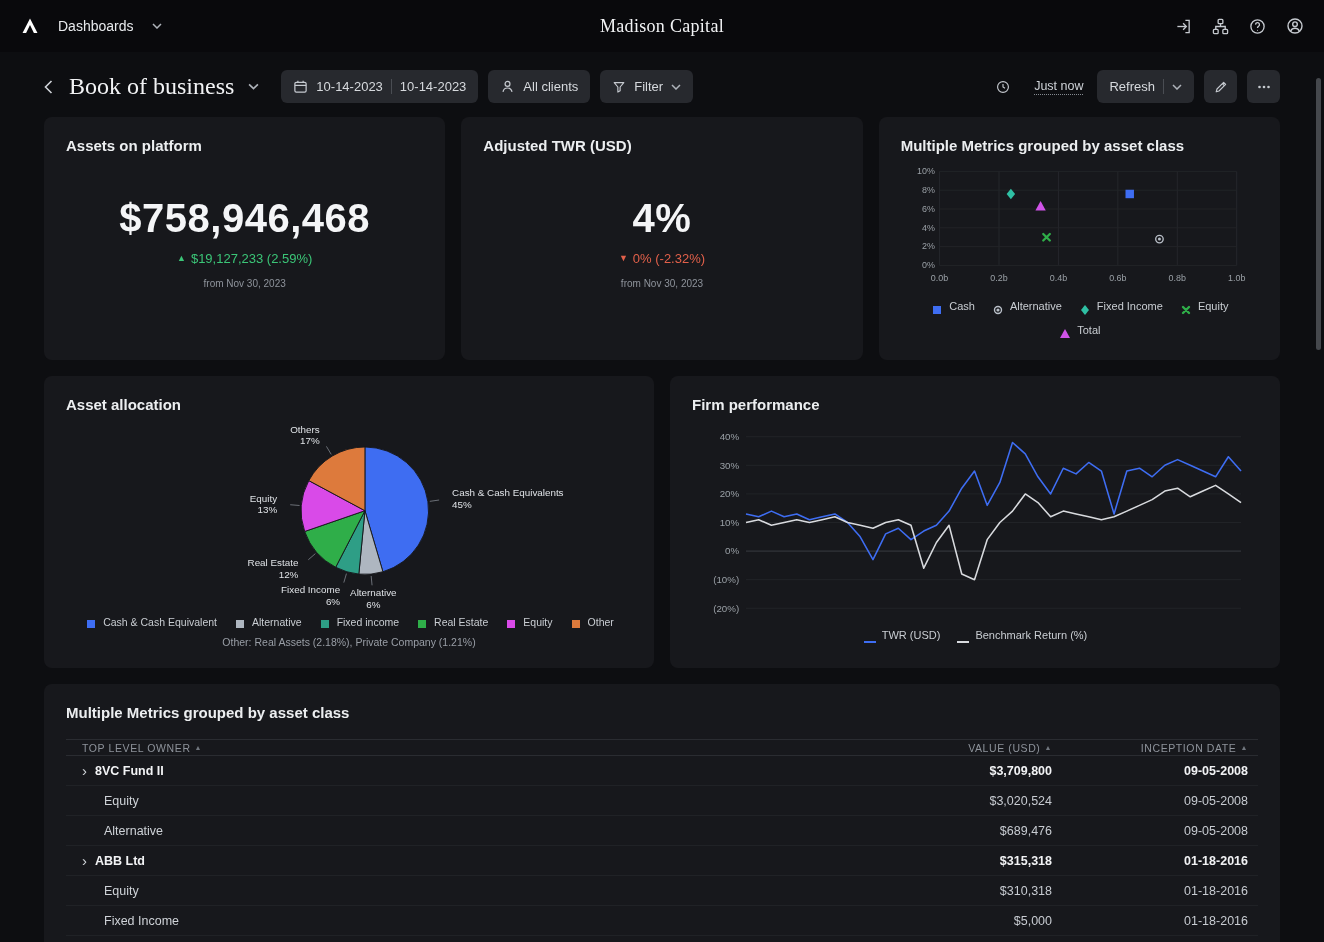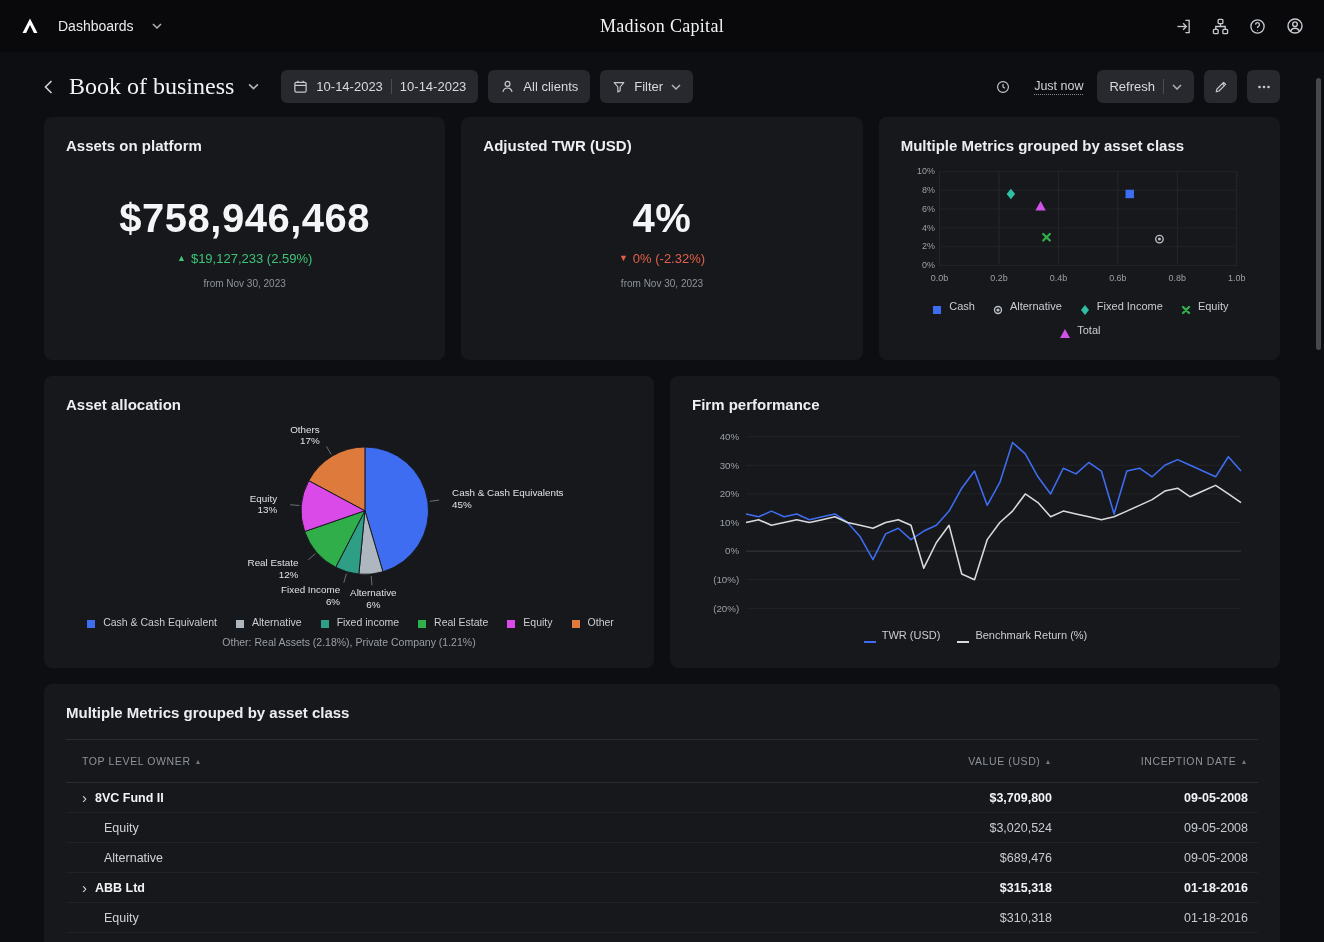--- a/index.html
+++ b/index.html
@@ -46,21 +46,21 @@
   .alloc-card,.perf-card{height:292px;display:flex;flex-direction:column;overflow:hidden}
   .alloc-card svg{margin-top:4px}
   .perf-card svg{margin-top:14px}
   #pie-legend{margin-top:4px}
   #pie-legend .lg-item{font-size:10.5px}
   .pie-footnote{text-align:center;font-size:10.5px;color:#999ea6;margin-top:6px}
   
   .table-card{height:340px}
   .tbl{margin-top:18px}
   .thead{display:grid;grid-template-columns:1fr 210px 196px;border-top:1px solid #2a2c31;border-bottom:1px solid #2a2c31;
-    height:44px;align-items:center;padding:0 10px 0 16px}
+    height:17px;align-items:center;padding:0 10px 0 16px}
   .th{font-size:10.5px;letter-spacing:.6px;color:#8e939b;text-transform:uppercase;display:flex;align-items:center;gap:4px;cursor:pointer}
   .th.num{justify-content:flex-end}
   .caret{font-size:7px;color:#70767e}
   .trow{display:grid;grid-template-columns:1fr 210px 196px;height:30px;align-items:center;
     border-bottom:1px solid #202226;padding:0 10px 0 16px;font-size:12.5px;color:#cfd3d8;cursor:pointer}
   .trow .td.num{text-align:right;color:#c7cbd1}
   .trow.group{font-weight:700;color:#f2f3f5}
   .trow.group .td.num{color:#f2f3f5;font-weight:700}
   .trow.child .owner{padding-left:22px}
   .owner{display:flex;align-items:center;gap:8px}

